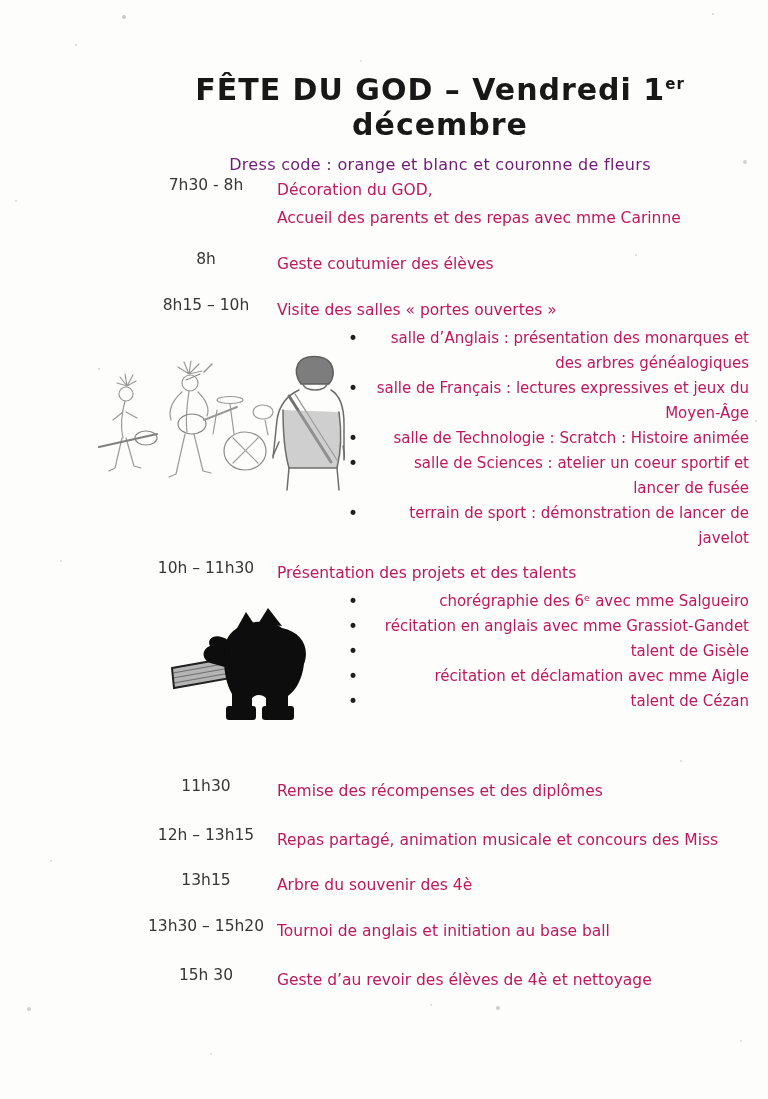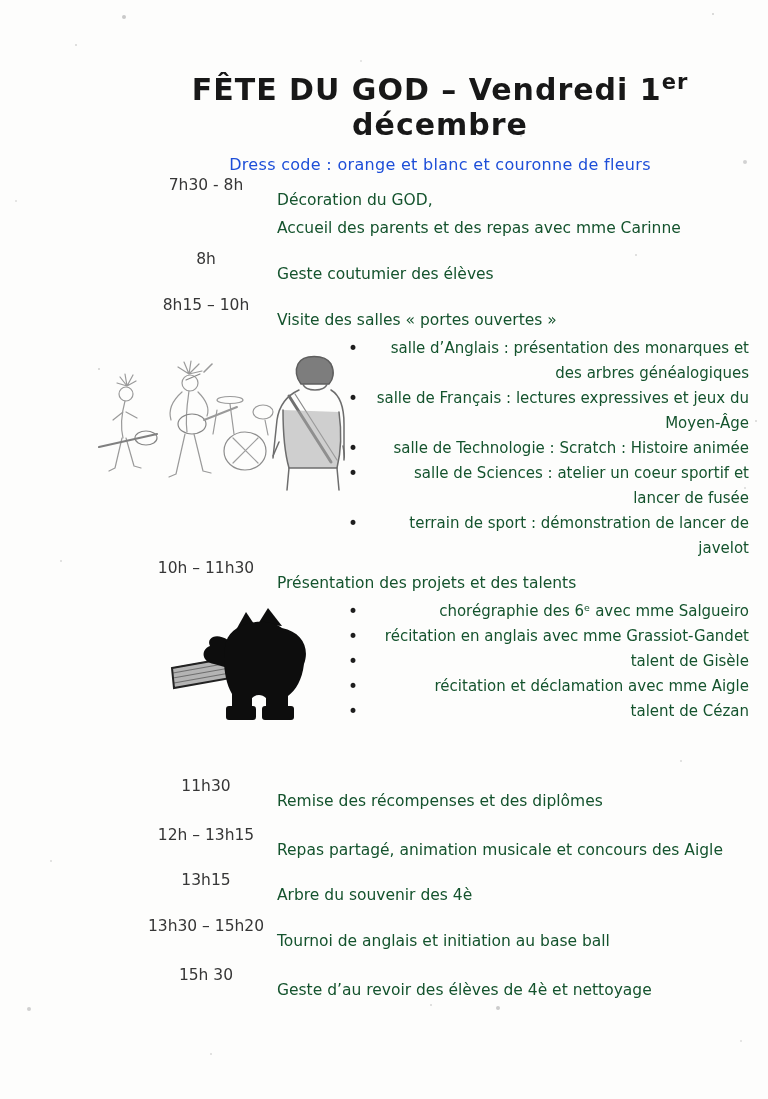--- a/index.html
+++ b/index.html
@@ -13,25 +13,25 @@
     background:transparent;
     box-shadow:123px 16px 0 1px #c9c9c9, 712px 13px 0 0 #cfcfcf, 75px 44px 0 0 #d4d4d4,
       520px 135px 0 0 #d8d8d8, 744px 161px 0 1px #d2d2d2, 15px 200px 0 0 #dcdcdc,
       635px 254px 0 0 #d6d6d6, 98px 368px 0 0 #cfcfcf, 744px 487px 0 0 #d8d8d8,
       60px 560px 0 0 #d9d9d9, 453px 580px 0 0 #dedede, 680px 760px 0 0 #d8d8d8,
       50px 860px 0 0 #dadada, 28px 1008px 0 1px #d0d0d0, 430px 1004px 0 0 #d6d6d6,
       497px 1007px 0 1px #cccccc, 210px 1053px 0 0 #d9d9d9, 740px 1040px 0 0 #dddddd,
       360px 60px 0 0 #dedede, 755px 420px 0 0 #d5d5d5;}
   .titlewrap{position:absolute;left:140px;top:72px;width:600px;text-align:center;}
   .title{font-size:30px;font-weight:bold;letter-spacing:1px;color:#181818;}
-  .title sup{font-size:21px;}
-  .subtitle{margin-top:13px;font-size:16px;color:#1d4ed8;letter-spacing:.3px;}
+  .title sup{font-size:15px;}
+  .subtitle{margin-top:13px;font-size:16px;color:#701a75;letter-spacing:.3px;}
   .row{position:absolute;left:0;width:768px;}
   .time{position:absolute;left:140px;top:0;width:132px;font-size:15.5px;font-weight:500;color:#363636;white-space:nowrap;text-align:center;}
-  .desc{position:absolute;left:277px;top:0;width:472px;font-size:15.5px;line-height:28px;color:#14532d;margin-top:10px;}
+  .desc{position:absolute;left:277px;top:0;width:472px;font-size:15.5px;line-height:28px;color:#be185d;}
   .desc .line{display:block;}
   ul.bullets{margin:2px 0 0 0;padding:0 0 0 88px;list-style:none;font-size:15px;line-height:25px;width:384px;}
   ul.bullets li{position:relative;text-align:right;}
   ul.bullets li::before{content:"\2022";position:absolute;left:-17px;top:0;color:#1e1e1e;font-size:17px;}
   .art{position:absolute;}
   sup{line-height:0;}
 </style>
 </head>
 <body>
 
@@ -146,21 +146,21 @@
   <div class="row" style="top:777px">
     <div class="time">11h30</div>
     <div class="desc">
         <span class="line">Remise des récompenses et des diplômes</span>
       </div>
   </div>
 
   <div class="row" style="top:826px">
     <div class="time">12h – 13h15</div>
     <div class="desc">
-        <span class="line">Repas partagé, animation musicale et concours des Aigle</span>
+        <span class="line">Repas partagé, animation musicale et concours des Miss</span>
       </div>
   </div>
 
   <div class="row" style="top:871px">
     <div class="time">13h15</div>
     <div class="desc">
         <span class="line">Arbre du souvenir des 4è</span>
       </div>
   </div>
 

